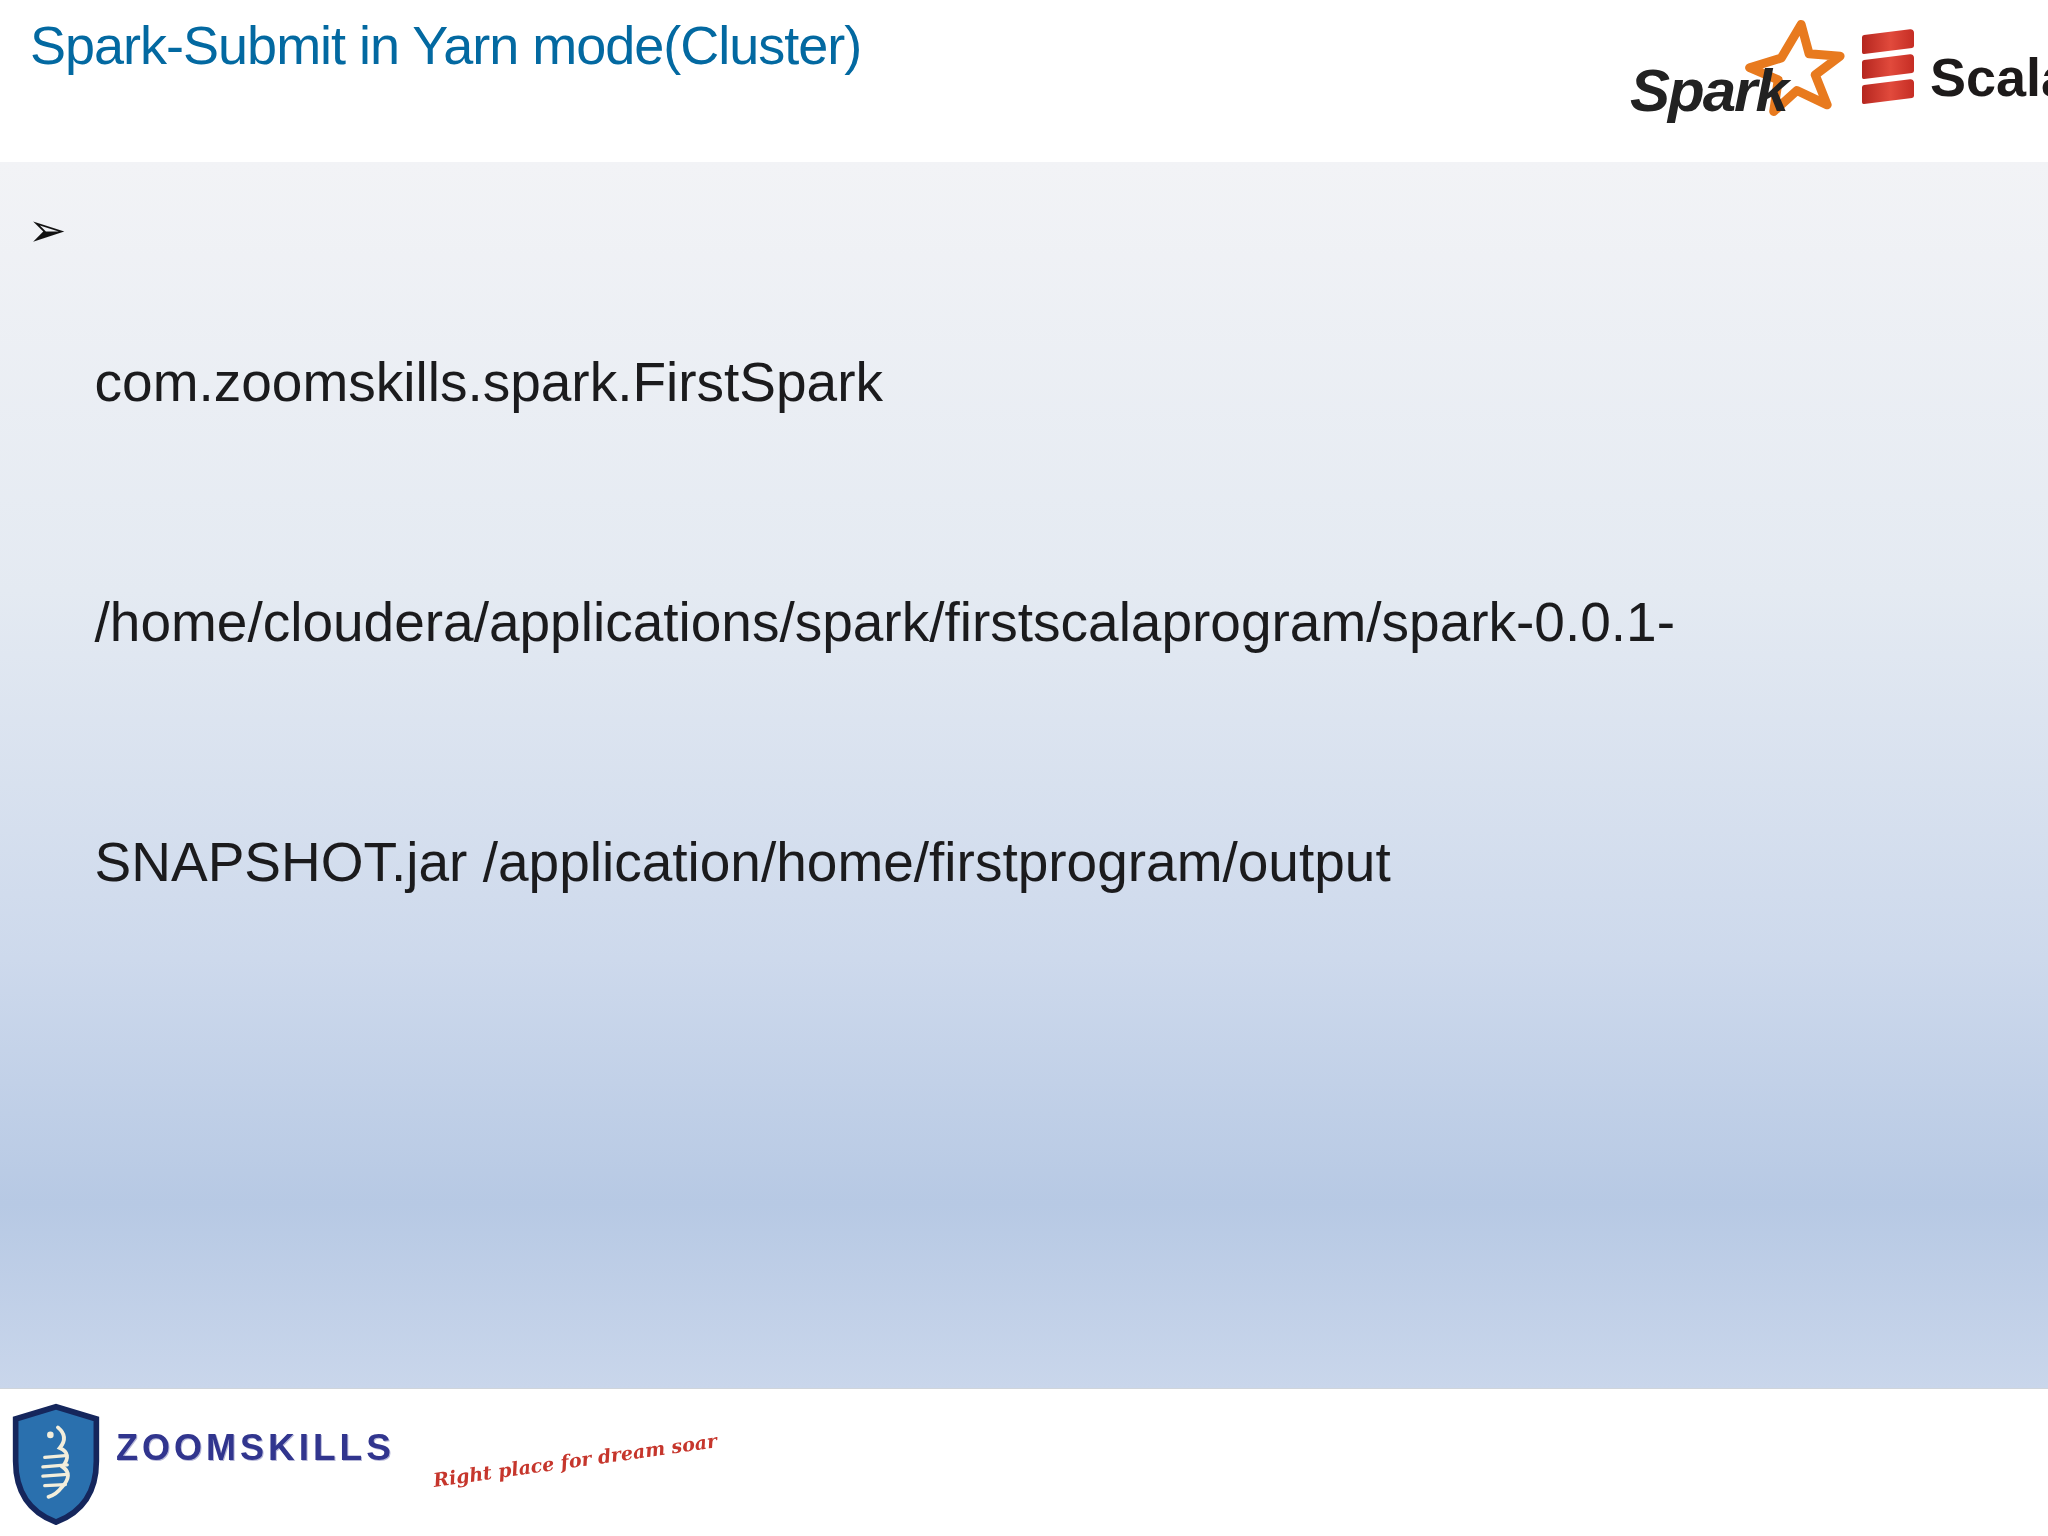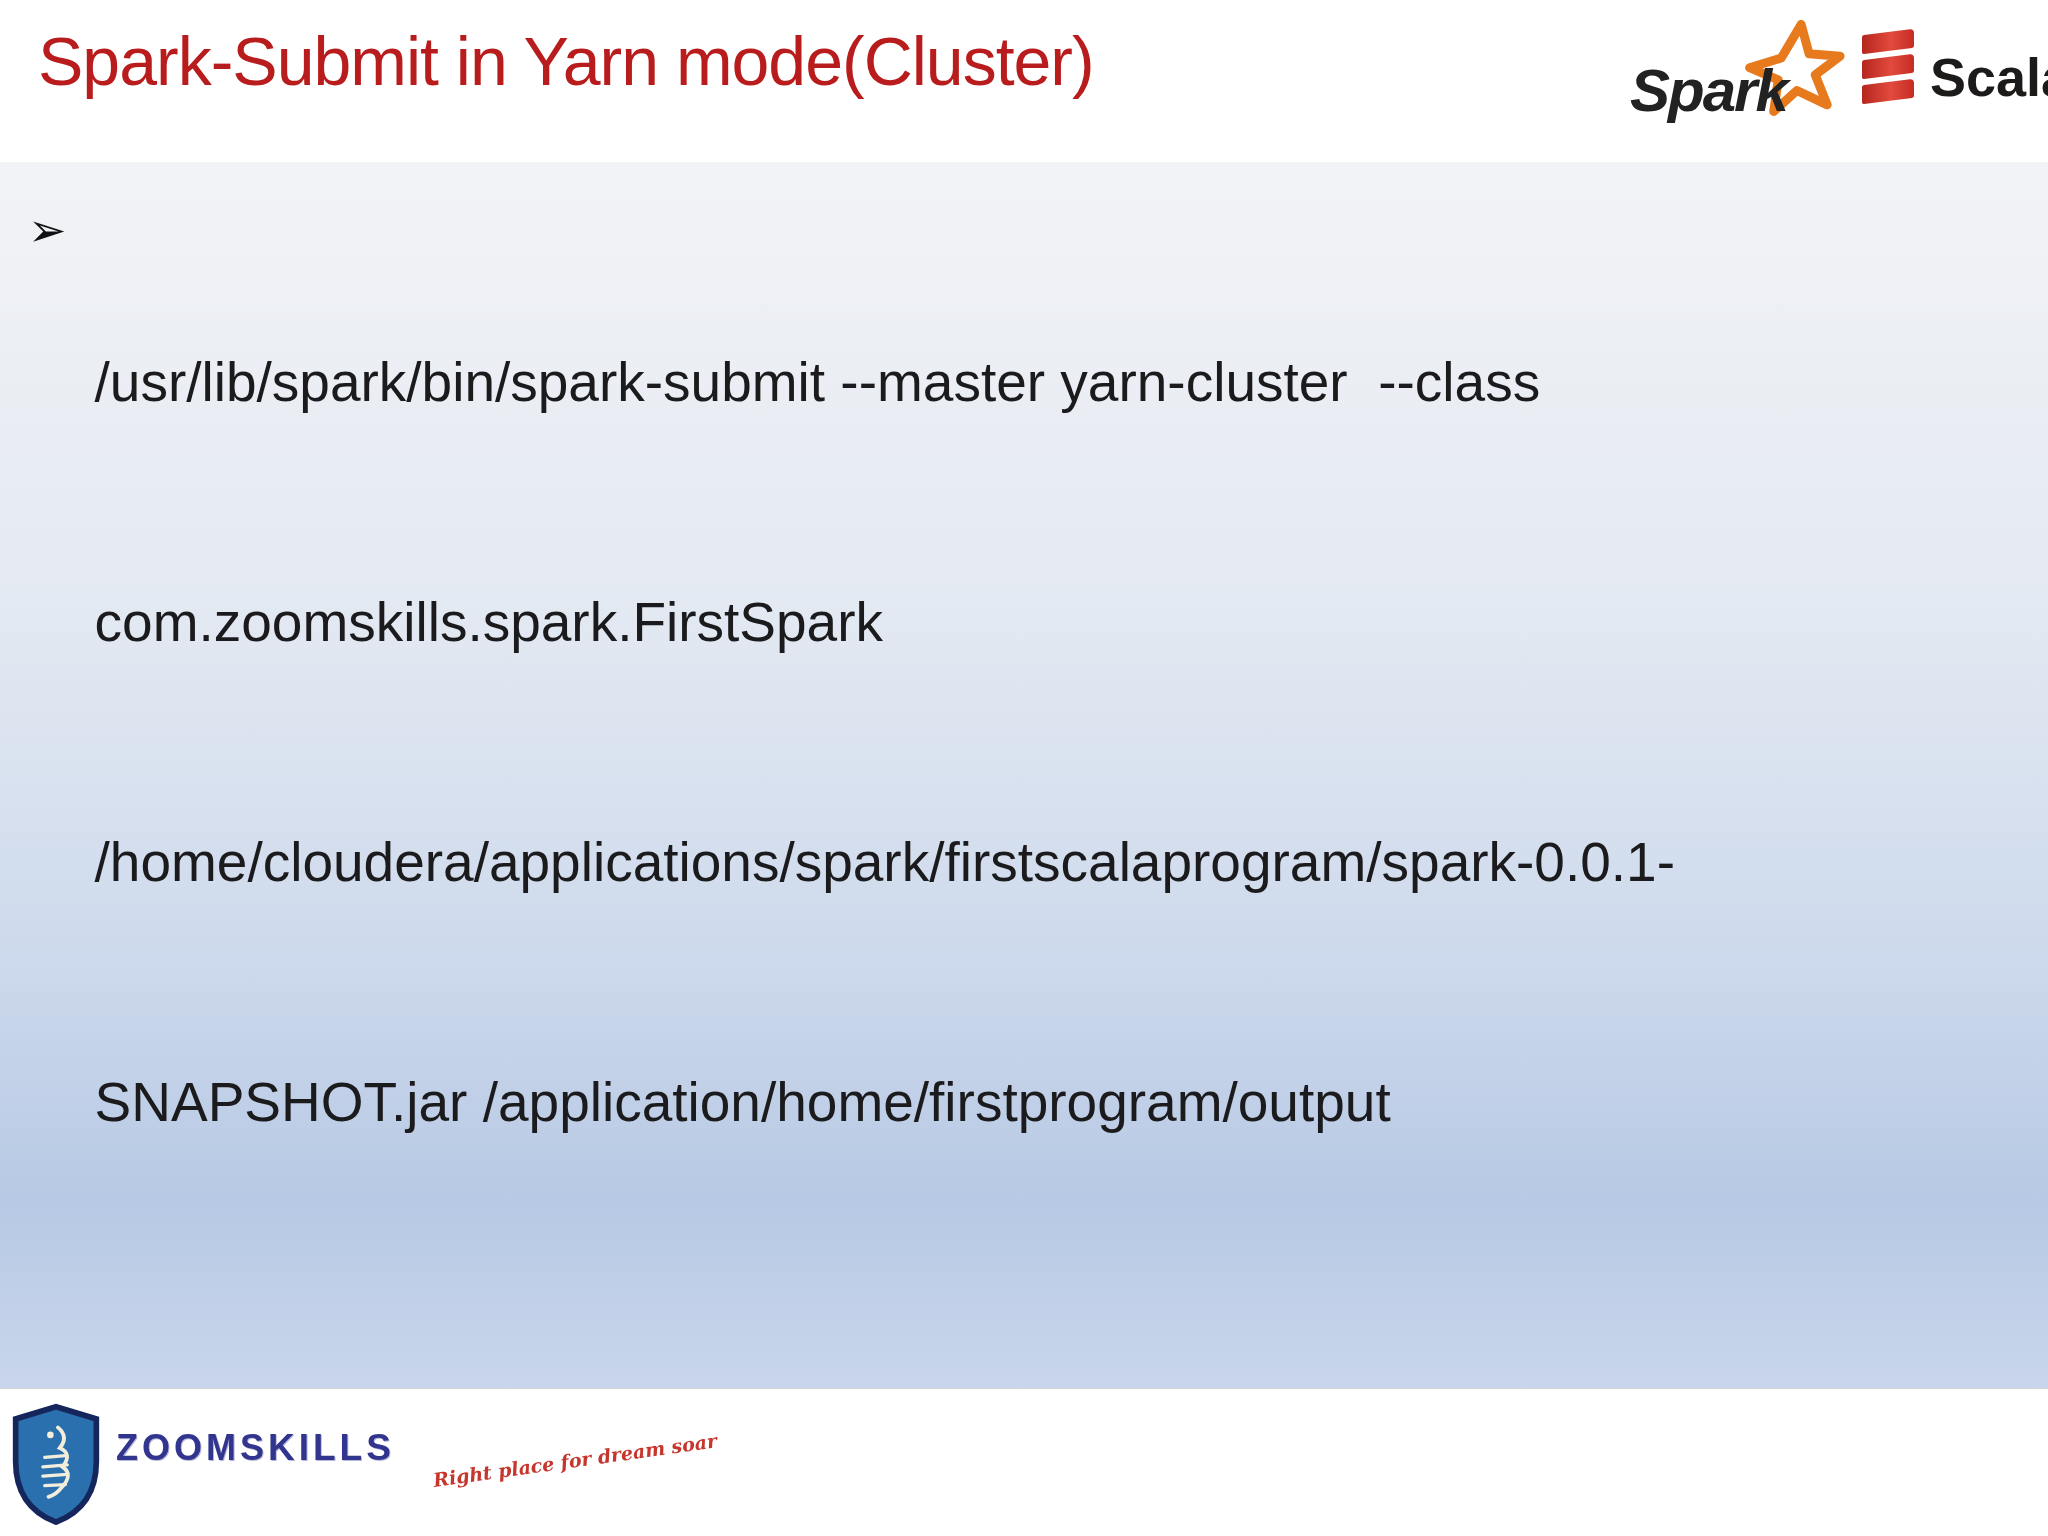--- a/index.html
+++ b/index.html
@@ -7,22 +7,22 @@
     position:relative;
     width:2048px;height:1536px;
     background:#ffffff;
     font-family:"Liberation Sans", sans-serif;
     overflow:hidden;
   }
 
   
   .title-bar{position:absolute;top:0;left:0;width:2048px;height:162px;background:#ffffff;}
   .slide-title{
-    position:absolute;left:22px;top:6px;margin:16px;
-    font-size:68px;font-weight:400;color:#b91c1c;
+    position:absolute;left:22px;top:6px;margin:8px;
+    font-size:54px;font-weight:400;color:#0369a1;
     letter-spacing:-1px;white-space:pre;
   }
   .spark-logo{position:absolute;left:1630px;top:16px;width:230px;height:130px;}
   .spark-star{position:absolute;left:110px;top:2px;}
   .spark-word{
     position:absolute;left:0px;top:40px;
     font-size:60px;font-weight:700;font-style:italic;
     color:#222;letter-spacing:-2px;
   }
   .scala-logo{position:absolute;left:1862px;top:24px;width:186px;height:100px;}
@@ -104,21 +104,20 @@
         <div class="scala-bar"></div>
       </div>
       <span class="scala-word">Scala</span>
     </div>
   </div>
 
   <div class="content">
     <div class="bullet-item">
       <span class="bullet-marker">➢</span>
       <div class="cmd-text">
-        <div>/usr/lib/spark/bin/spark-submit --master yarn-cluster  --class</div>
         <div>com.zoomskills.spark.FirstSpark</div>
         <div>/home/cloudera/applications/spark/firstscalaprogram/spark-0.0.1-</div>
         <div>SNAPSHOT.jar /application/home/firstprogram/output</div>
       </div>
     </div>
   </div>
 
   <div class="footer">
     <svg class="shield" width="96" height="122" viewBox="0 0 100 130">
       <path d="M50 4 L93 17 L93 62 C93 97 76 117 50 127 C24 117 7 97 7 62 L7 17 Z" fill="#2a70ae" stroke="#15265c" stroke-width="6"></path>

